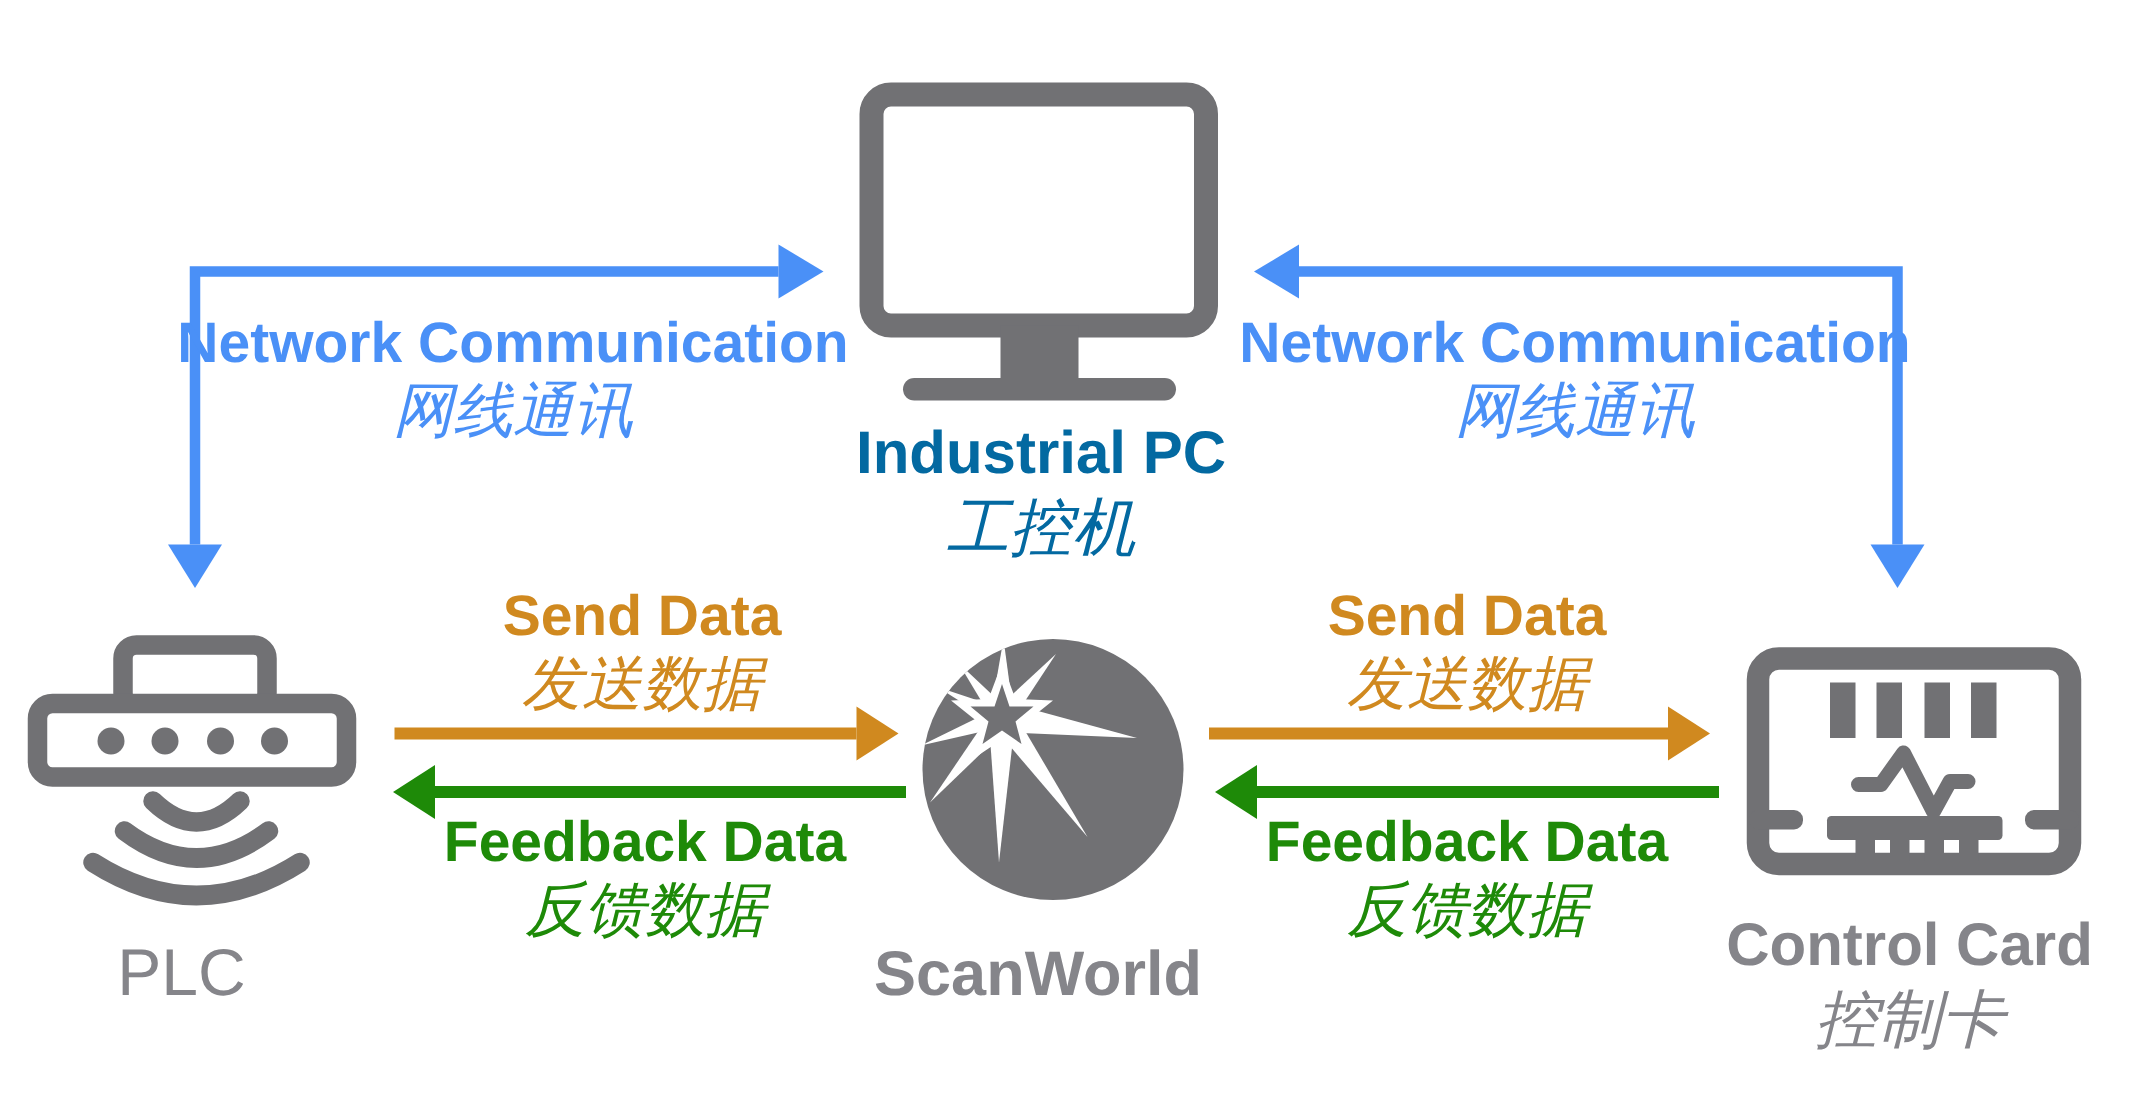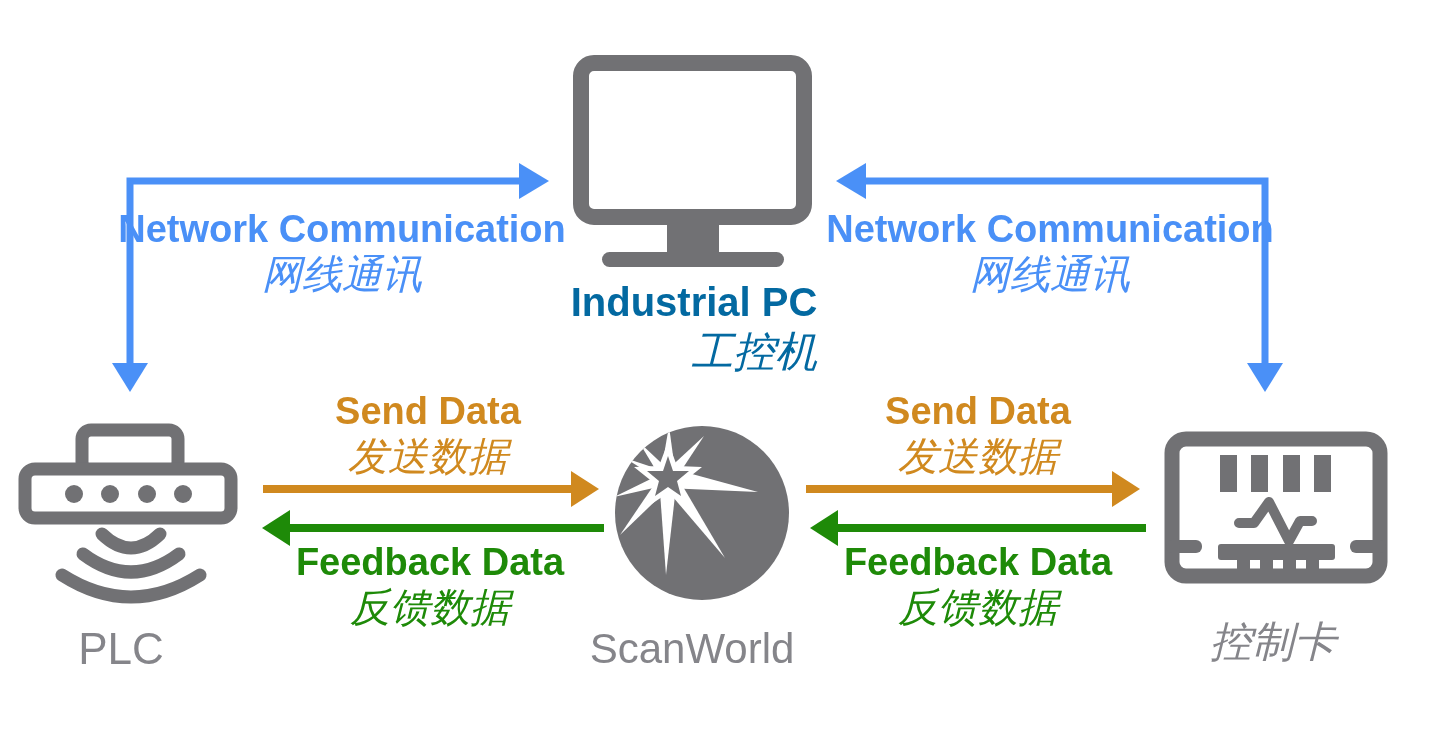--- a/index.html
+++ b/index.html
@@ -14,21 +14,21 @@
   .label{
     position:absolute;
     text-align:center;
     transform:translateX(-50%);
     white-space:nowrap;
     line-height:1;
   }
   .label .en{font-size:38px;line-height:36px;font-weight:bold;}
   .label .zh{font-size:40px;line-height:42px;margin-top:6px;font-style:italic;}
   .node-label .en{font-size:40px;line-height:38px;}
-  .node-label .zh{font-size:42px;line-height:46px;margin-top:8px;text-align:right;}
+  .node-label .zh{font-size:42px;line-height:46px;margin-top:8px;}
   .single{font-size:44px;line-height:40px;}
 </style>
 </head>
 <body>
 
 <div id="canvas">
 
   <svg id="diagram-svg" width="1437" height="743" viewBox="0 0 1437 743">
 
     <defs>
@@ -153,21 +153,22 @@
 
   <div class="label node-label" style="left: 694px; top: 283px; color: #0369a1;">
     <div class="en">Industrial PC</div>
     <div class="zh">工控机</div>
   </div>
 
   <div class="label node-label" style="left: 121px; top: 629px; color: rgb(133, 133, 138); text-align: center;">
     <div class="single">PLC</div>
   </div>
 
-  <div class="label node-label" style="left: 692px; top: 629px; color: rgb(133, 133, 138);">
+  <div class="label node-label" style="left: 692px; top: 629px; color: rgb(133, 133, 138); font-weight: bold;">
     <div class="single" style="font-size:42px;">ScanWorld</div>
   </div>
 
   <div class="label node-label" style="left: 1273px; top: 611px; color: rgb(133, 133, 138);">
+    <div class="en">Control Card</div>
     <div class="zh">控制卡</div>
   </div>
 
 </div>
 
 </body></html>

